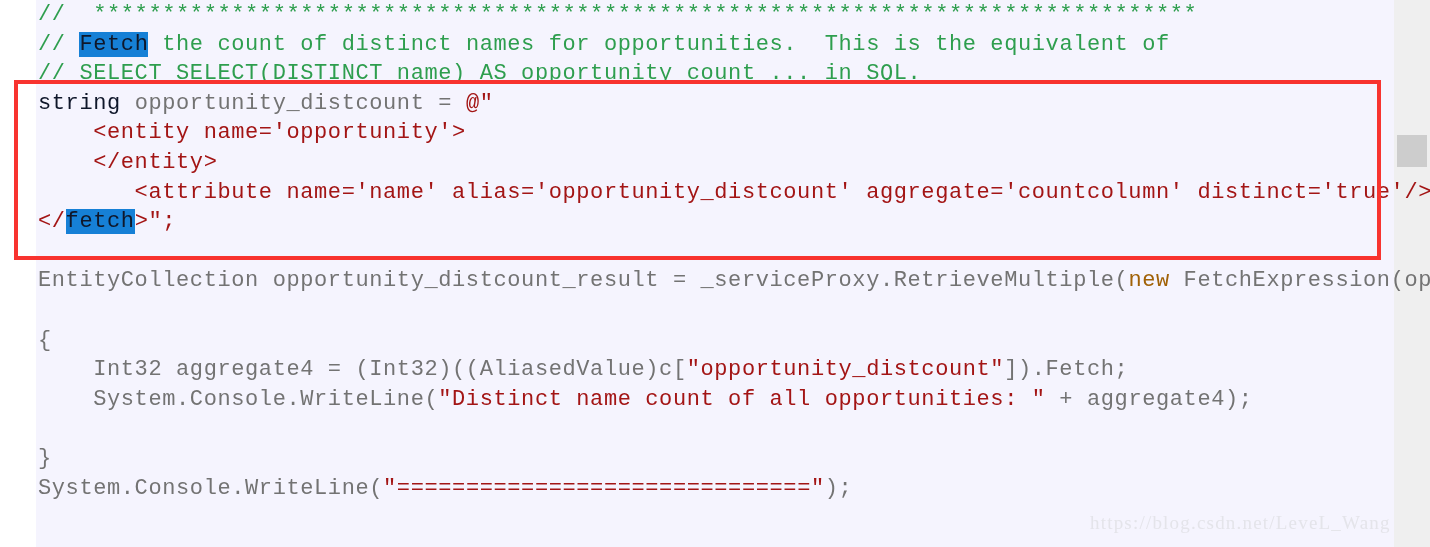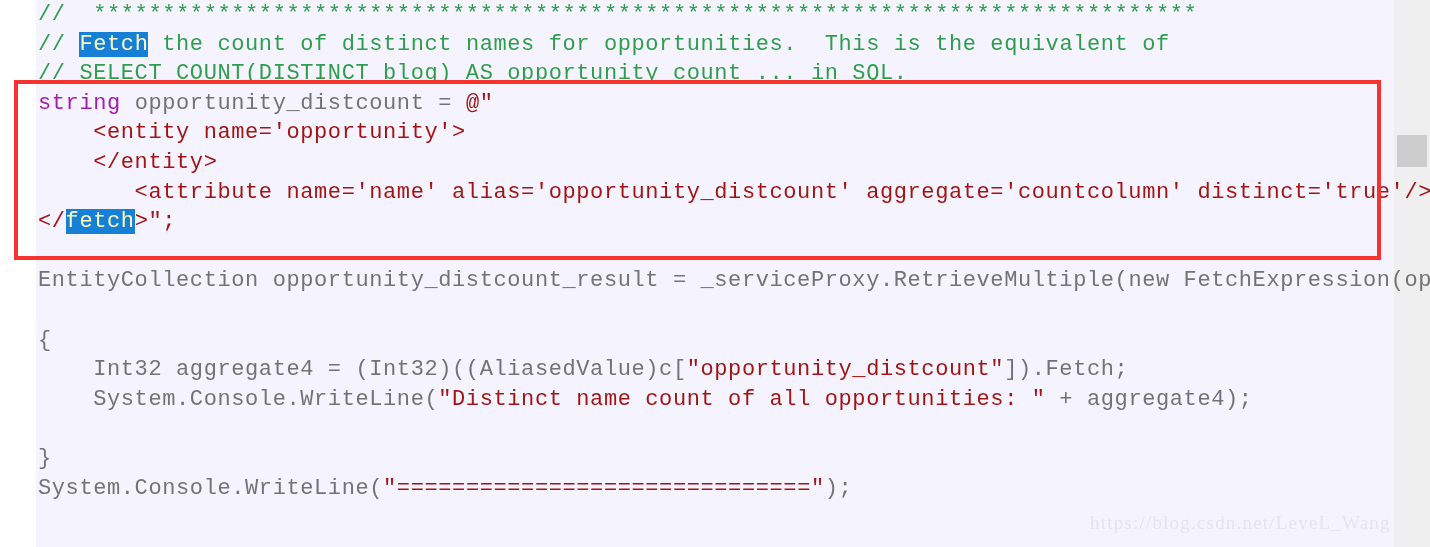--- a/index.html
+++ b/index.html
@@ -89,29 +89,29 @@
     font-family: "Liberation Mono", "DejaVu Sans Mono", monospace;
     font-size: 22px;
     letter-spacing: 0.6px;
     color: #1a1a8c;
     padding-left: 2px;
     overflow: hidden;
   }
 
   
   .cmt      { color: #2e9e4e; }
-  .kw       { color: #a21caf; margin-top: 23px; }
-  .kw-flow  { color: #737373; }
+  .kw       { color: #0f172a; margin-top: 23px; }
+  .kw-flow  { color: #a16207; }
   .ident    { color: #737373; }
   .str      { color: #a31515; }
   .verb     { color: #a31515; }
   .xml      { color: #a31515; }
   .hl {
     background: #1680d6;
-    color: #fef9c3;
+    color: #0f172a;
   }
 
   
   .watermark {
     position: absolute;
     left: 1090px;
     top: 512px;
     font-family: "Liberation Serif", "DejaVu Serif", serif;
     font-size: 19px;
     letter-spacing: 1.2px;
@@ -124,21 +124,21 @@
 <body>
 
 <div id="app">
 
   <div class="gutter"></div>
   <div class="code-surface"></div>
 
   <div class="code" id="code-lines">
       <div class="line"><span class="cmt">//  ********************************************************************************</span></div>
       <div class="line"><span class="cmt">// </span><span class="hl">Fetch</span><span class="cmt"> the count of distinct names for opportunities.  This is the equivalent of</span></div>
-      <div class="line"><span class="cmt">// SELECT COUNT(DISTINCT blog) AS opportunity_count ... in SQL.</span></div>
+      <div class="line"><span class="cmt">// SELECT SELECT(DISTINCT name) AS opportunity_count ... in SQL.</span></div>
       <div class="line"><span class="kw">string</span><span class="ident"> opportunity_distcount = </span><span class="verb">@"</span></div>
       <div class="line"><span class="xml">    &lt;entity name='opportunity'&gt;</span></div>
       <div class="line"><span class="xml">    &lt;/entity&gt;</span></div>
       <div class="line"><span class="xml">       &lt;attribute name='name' alias='opportunity_distcount' aggregate='countcolumn' distinct='true'/&gt;</span></div>
       <div class="line"><span class="xml">&lt;/</span><span class="hl">fetch</span><span class="xml">&gt;";</span></div>
       <div class="line"><span class="ident"></span></div>
       <div class="line"><span class="ident">EntityCollection opportunity_distcount_result = _serviceProxy.RetrieveMultiple(</span><span class="kw-flow">new</span><span class="ident"> FetchExpression(opportu</span></div>
       <div class="line"><span class="ident"></span></div>
       <div class="line"><span class="ident">{</span></div>
       <div class="line"><span class="ident">    Int32 aggregate4 = (Int32)((AliasedValue)c[</span><span class="str">"opportunity_distcount"</span><span class="ident">]).Fetch;</span></div>

